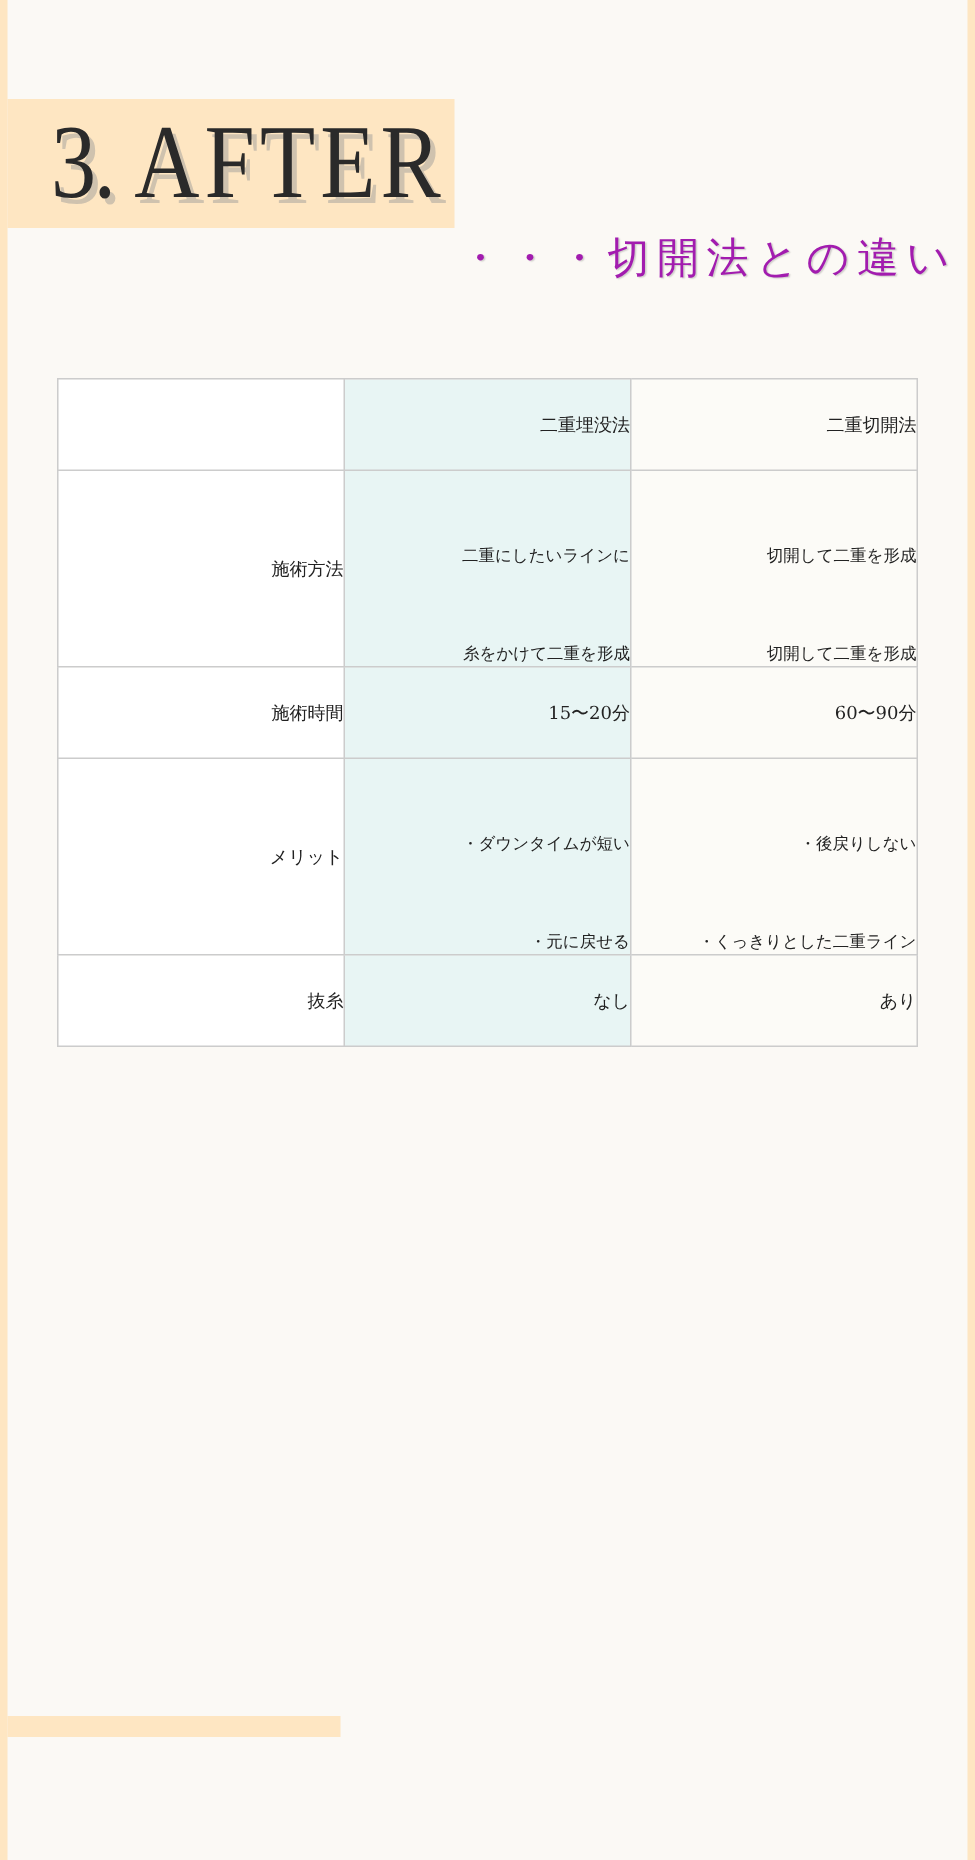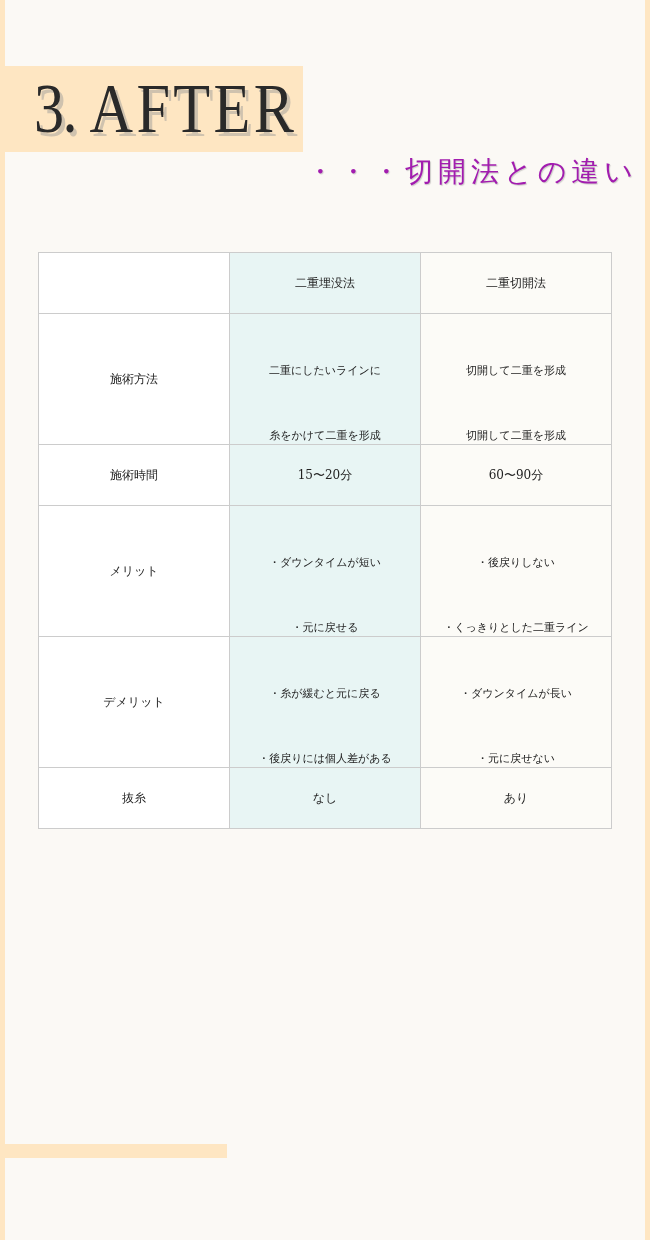--- a/index.html
+++ b/index.html
@@ -65,21 +65,21 @@
       position: absolute;
       left: 38px; top: 252px;
       width: 573px;
       border-collapse: collapse;
       table-layout: fixed;
       font-size: 12px;
     }
     .compare-table td {
       border: 1px solid #cccccc;
       height: 60px;
-      text-align: center;
+      text-align: right;
       vertical-align: middle;
       padding: 0;
       line-height: 17px;
     }
     .compare-table col.c1 { width: 191px; }
     .compare-table col.c2 { width: 191px; }
     .compare-table col.c3 { width: 191px; }
     .cell-label { background: #ffffff; }
     .cell-a { background: #e8f5f4; }
     .cell-b { background: #fcfbf7; }
@@ -137,31 +137,20 @@
       <td class="cell-a cell-small">
         <span class="line">・ダウンタイムが短い</span>
         <span class="line">・元に戻せる</span>
       </td>
       <td class="cell-b cell-small">
         <span class="line">・後戻りしない</span>
         <span class="line">・くっきりとした二重ライン</span>
       </td>
     </tr>
     <tr>
-      <td class="cell-label">デメリット</td>
-      <td class="cell-a cell-small">
-        <span class="line">・糸が緩むと元に戻る</span>
-        <span class="line">・後戻りには個人差がある</span>
-      </td>
-      <td class="cell-b cell-small">
-        <span class="line">・ダウンタイムが長い</span>
-        <span class="line">・元に戻せない</span>
-      </td>
-    </tr>
-    <tr>
       <td class="cell-label">抜糸</td>
       <td class="cell-a">なし</td>
       <td class="cell-b">あり</td>
     </tr>
   </tbody>
 </table>
 
 <div class="bottom-band"></div>
 
 </body></html>

